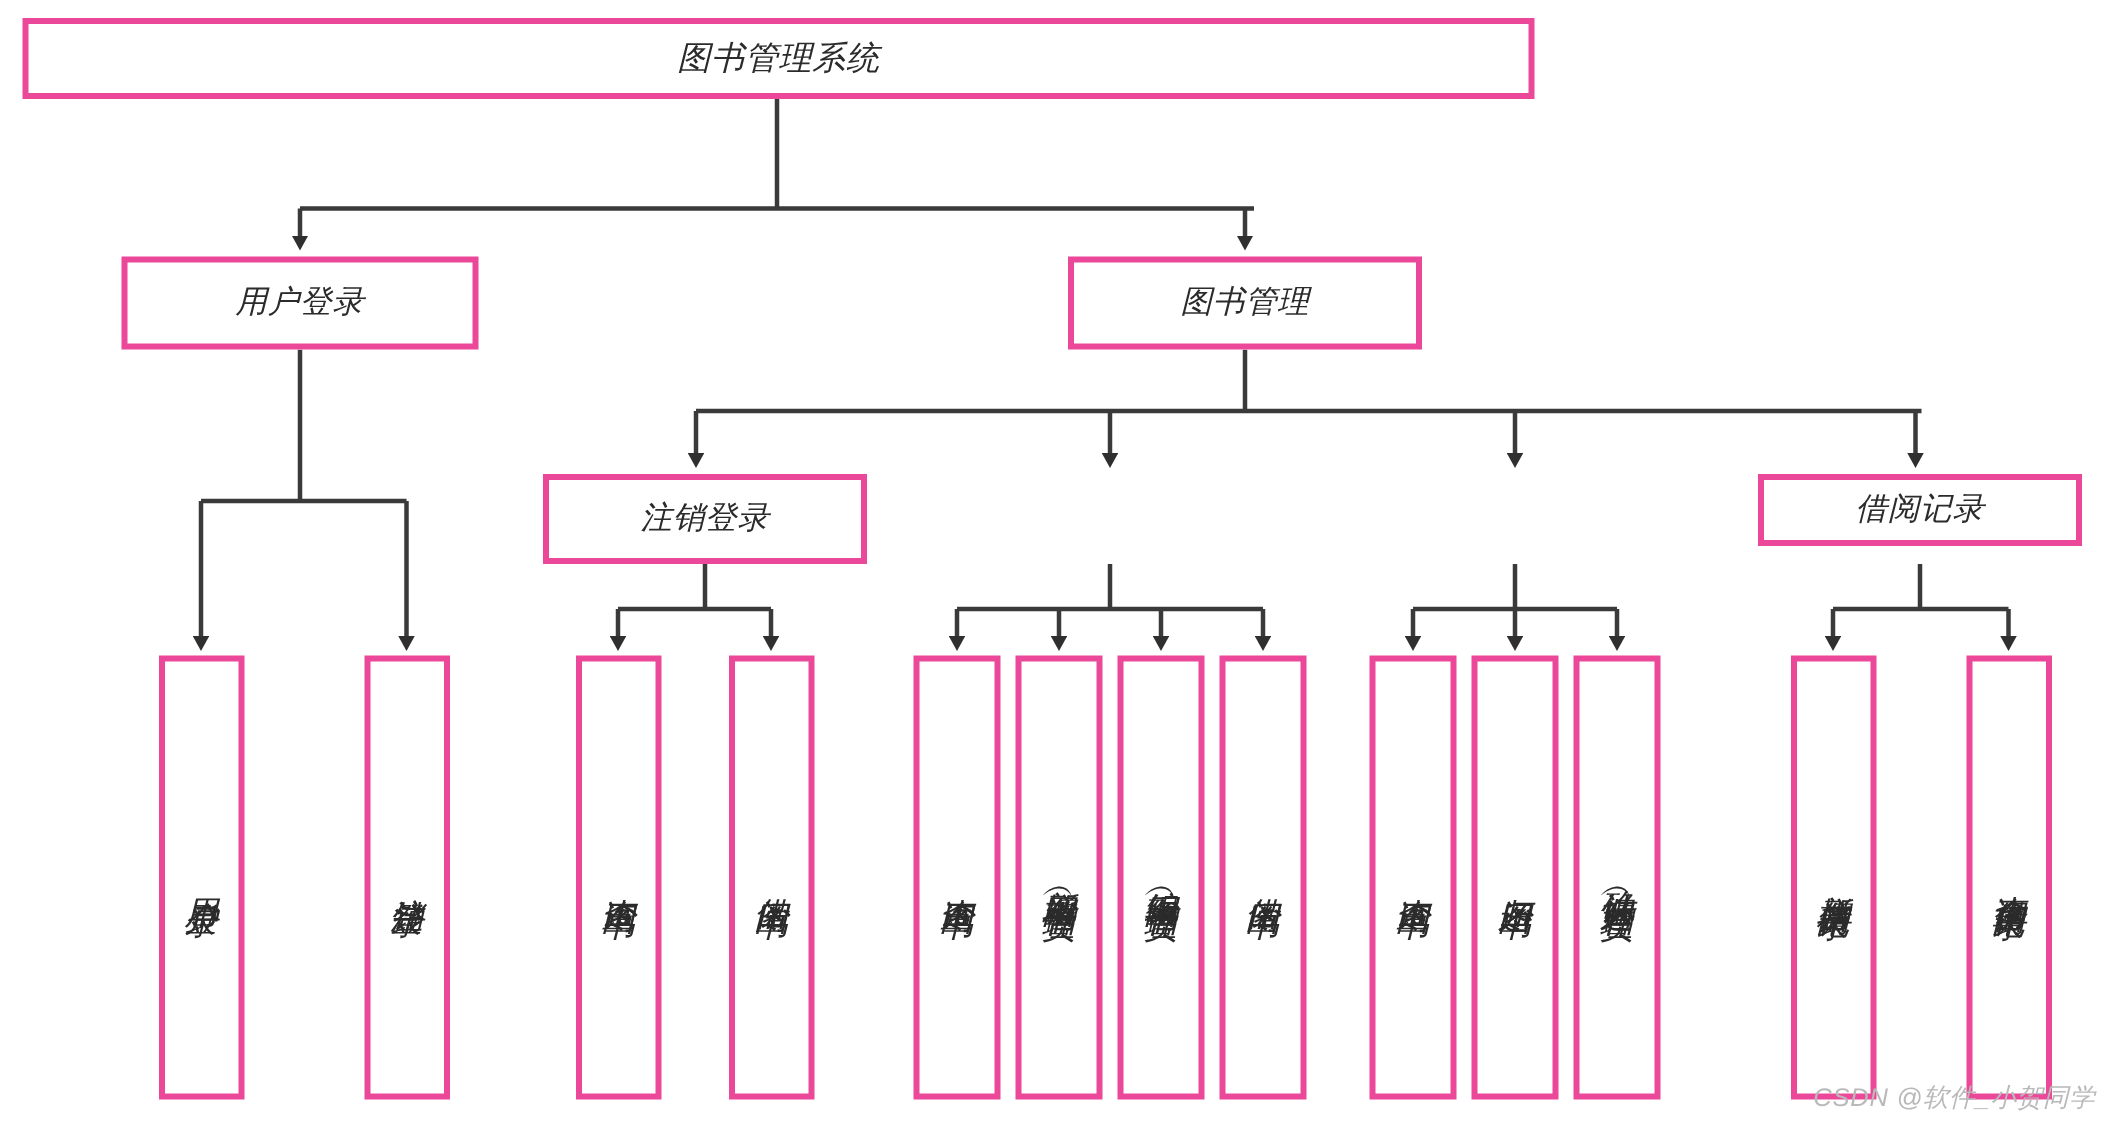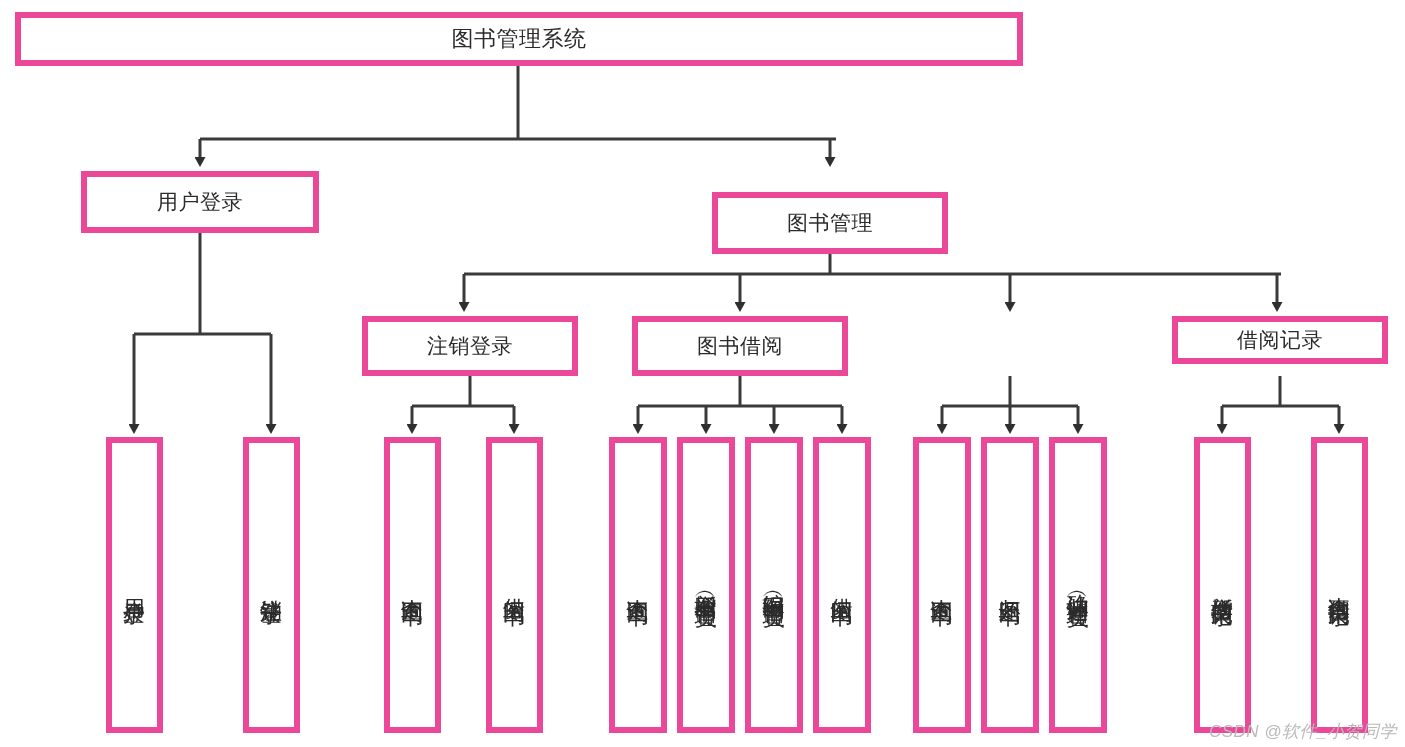--- a/index.html
+++ b/index.html
@@ -23,25 +23,26 @@
     left: 0;
     top: 0;
     width: 1405px;
     height: 747px;
     pointer-events: none;
   }
   .node {
     position: absolute;
     box-sizing: border-box;
     background: #ffffff;
-    border: 6px solid #ec4899;
+    border: 4px solid #ec4899;
     display: flex;
     align-items: center;
     justify-content: center;
     z-index: 2;
+    font-style: italic;
   }
   .node .node-label {
     color: #2b2b2b;
     text-align: center;
     line-height: 1.18;
     letter-spacing: 0.5px;
     white-space: nowrap;
   }
   
   .node.horiz .node-label {
@@ -131,30 +132,27 @@
     </g>
   </svg>
 
   <div class="node root horiz" style="left:15px; top:12px; width:1008px; height:54px;">
     <span class="node-label">图书管理系统</span>
   </div>
 
   <div class="node horiz" style="left:81px; top:171px; width:238px; height:62px;">
     <span class="node-label">用户登录</span>
   </div>
-  <div class="node horiz" style="left:712px; top:171px; width:236px; height:62px;margin-top:21px;">
+  <div class="node horiz" style="left:712px; top:171px; width:236px; height:62px;">
     <span class="node-label">图书管理</span>
   </div>
 
   <div class="node horiz" style="left:362px; top:316px; width:216px; height:60px;">
     <span class="node-label">注销登录</span>
   </div>
-  <div class="node horiz" style="left:632px; top:316px; width:216px; height:60px;">
-    <span class="node-label">图书借阅</span>
-  </div>
   <div class="node horiz" style="left:1172px; top:316px; width:216px; height:48px;">
     <span class="node-label">借阅记录</span>
   </div>
 
   <div class="node vert" style="left:106px; top:437px; width:57px; height:296px;">
     <span class="node-label">用户登录</span>
   </div>
   <div class="node vert" style="left:243px; top:437px; width:57px; height:296px;">
     <span class="node-label">注销登录</span>
   </div>

